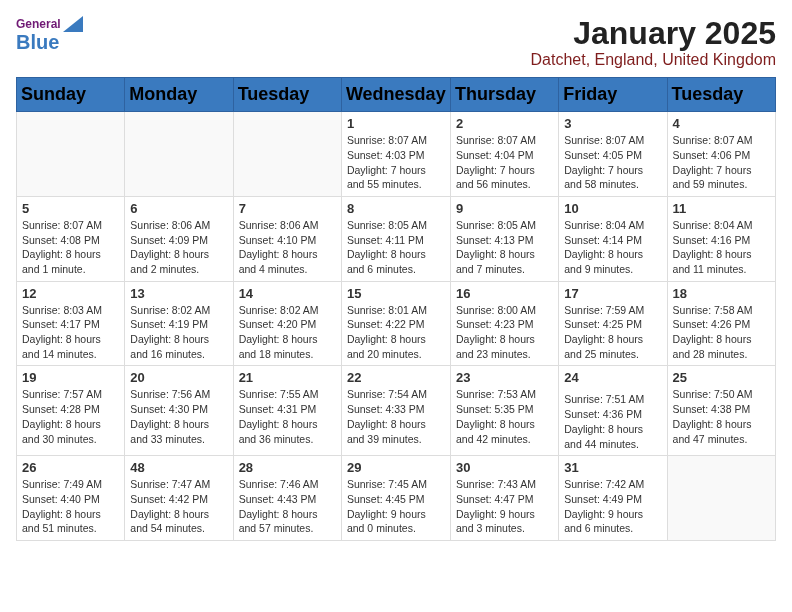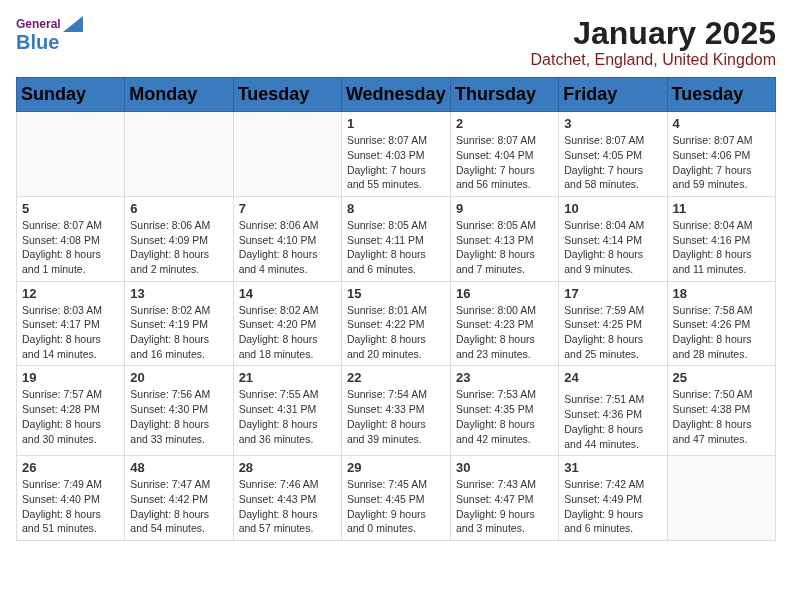--- a/index.html
+++ b/index.html
@@ -266,21 +266,21 @@
         </td>
         <td>
           <span class="day-number">22</span>
           <div class="day-info" style="white-space: pre-line;">Sunrise: 7:54 AM
 Sunset: 4:33 PM
 Daylight: 8 hours and 39 minutes.</div>
         </td>
         <td>
           <span class="day-number">23</span>
           <div class="day-info" style="white-space: pre-line;">Sunrise: 7:53 AM
-Sunset: 4:35 PM
+Sunset: 5:35 PM
 Daylight: 8 hours and 42 minutes.</div>
         </td>
         <td>
           <span class="day-number">24</span>
           <div class="day-info" style="white-space: pre-line; margin-top: 7px;">Sunrise: 7:51 AM
 Sunset: 4:36 PM
 Daylight: 8 hours and 44 minutes.</div>
         </td>
         <td>
           <span class="day-number">25</span>

